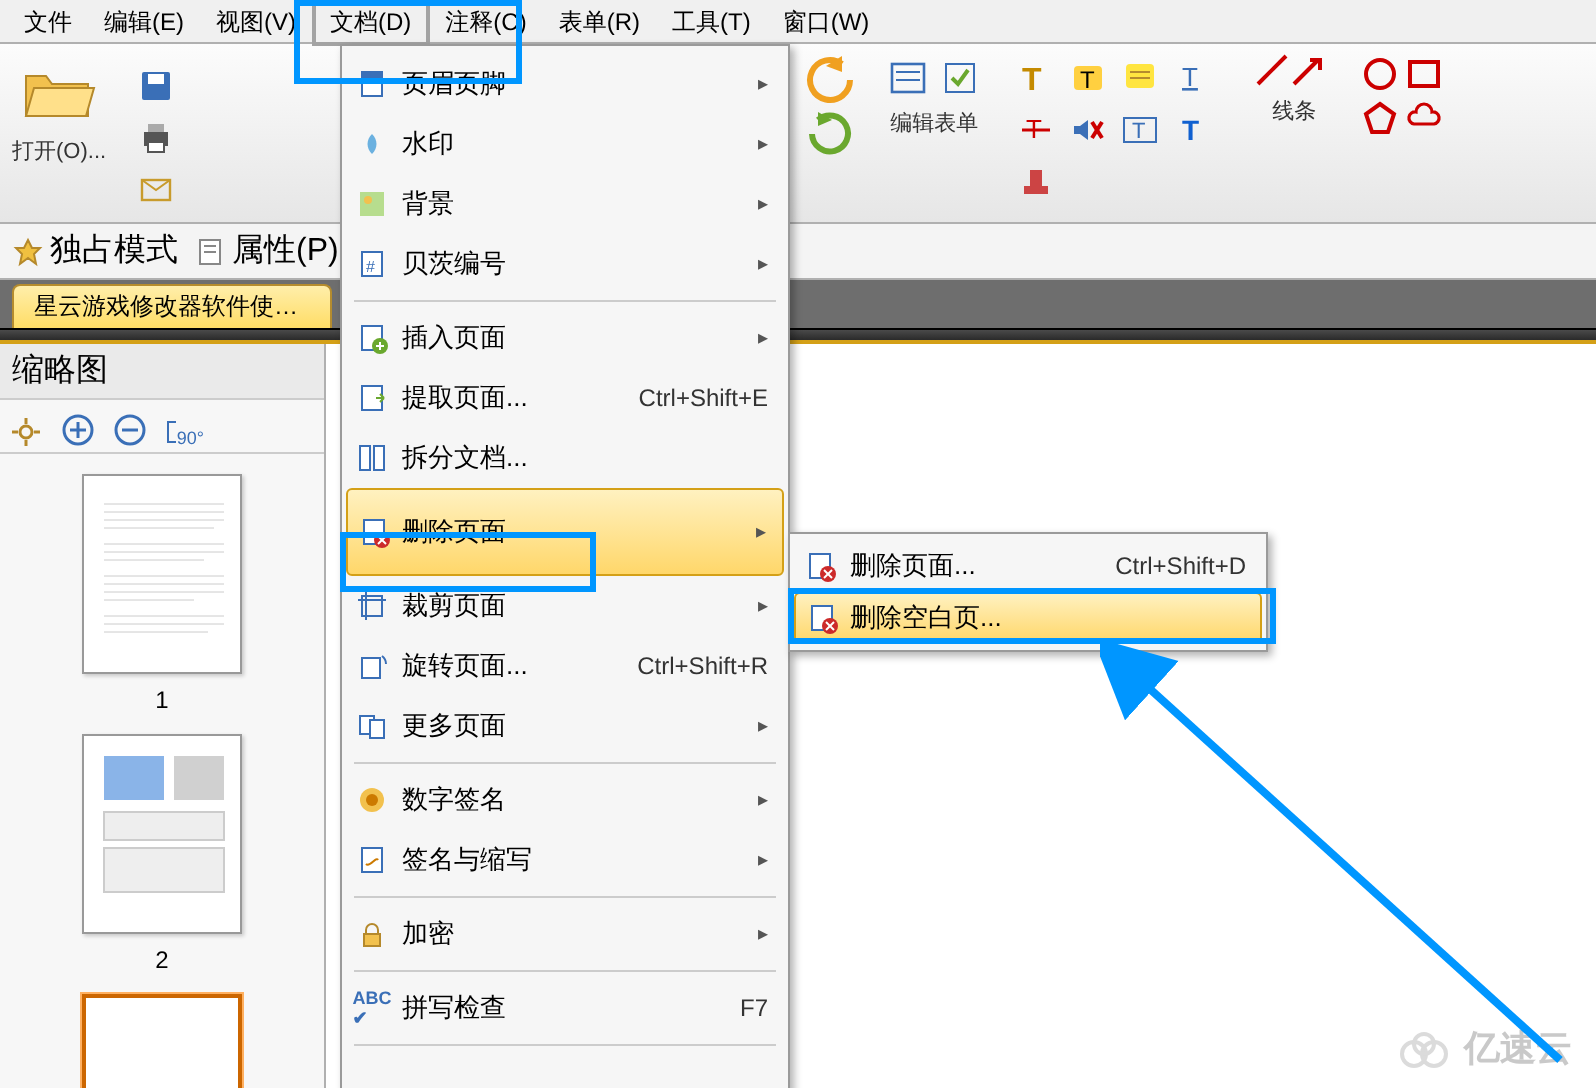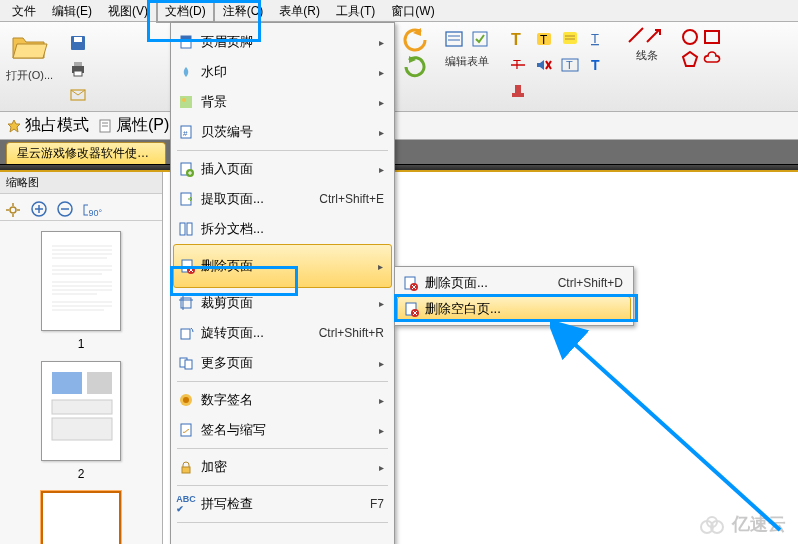--- a/index.html
+++ b/index.html
@@ -101,21 +101,21 @@
   
   .workspace {
     position:absolute;
     top:172px; left:0;
     width:163px; bottom:0;
     border-right:1px solid #b0b0b0;
     background:#f7f7f7;
     display:flex;flex-direction:column;
   }
   .thumbs-hdr {
-    font-size:11px;
+    font-size:16px;
     background:#eaeaea;
     padding:3px 6px;
     border-bottom:1px solid #ccc;
   }
   .thumbs-toolbar {
     display:flex;align-items:center;padding:2px;gap:4px;border-bottom:1px solid #ccc;
   }
   .thumbs-toolbar span{width:22px;height:22px;display:inline-flex;align-items:flex-end;justify-content:center;}
   .thumbs-body { flex:1;overflow:auto;padding:10px;text-align:center;}
   .thumb {

